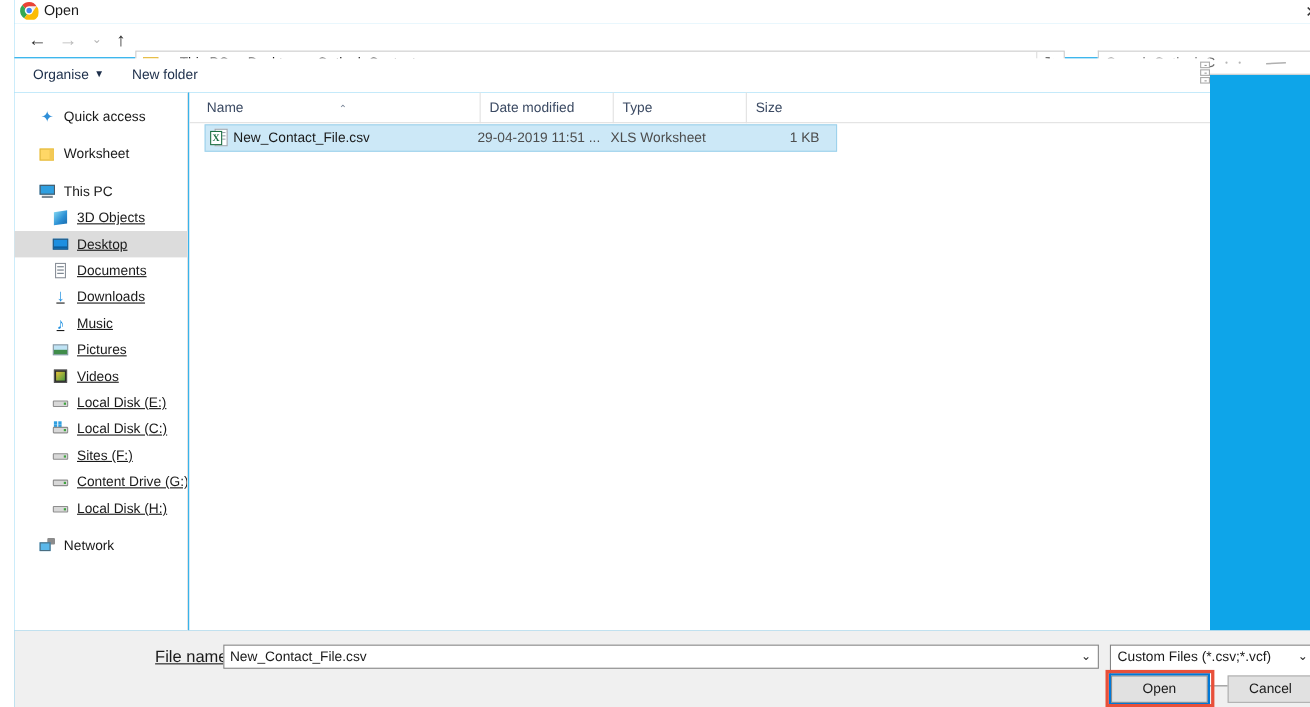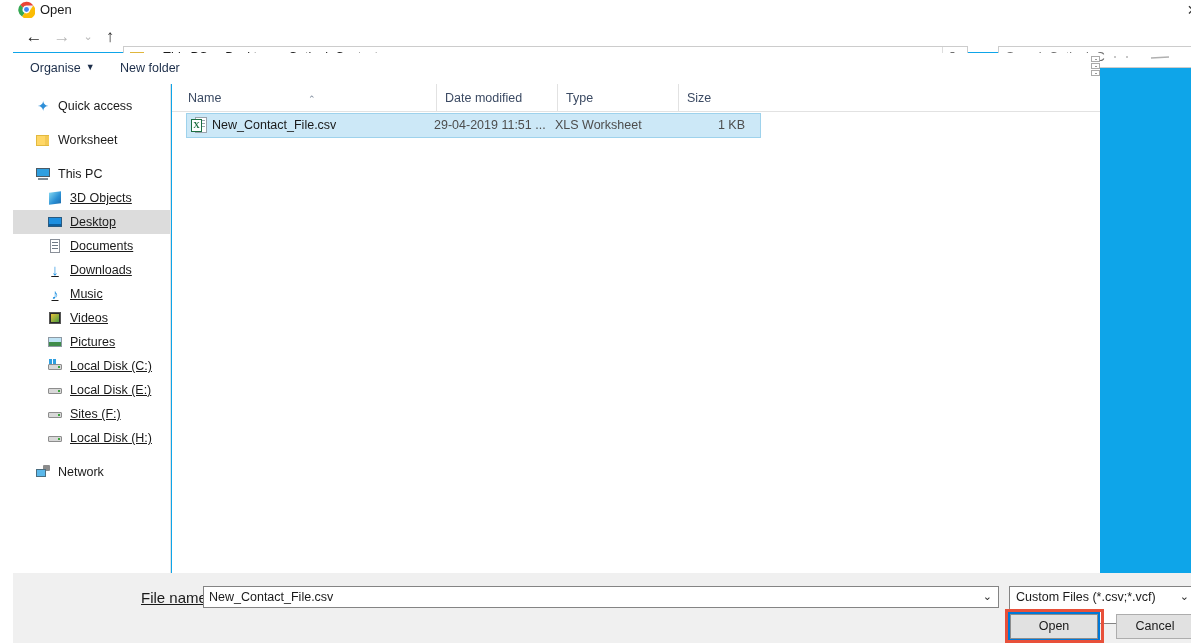--- a/index.html
+++ b/index.html
@@ -530,33 +530,41 @@
       <div class="si-ico ic-dl">↓</div>
       <span>Downloads</span>
     </div>
 
     <div class="side-item lvl1">
       <div class="si-ico ic-music">♪</div>
       <span>Music</span>
     </div>
 
     <div class="side-item lvl1">
+      <div class="si-ico ic-pic">
+          <div class="fr"></div>
+          <div class="hill"></div>
+        </div>
+      <span>Pictures</span>
+    </div>
+
+    <div class="side-item lvl1">
       <div class="si-ico ic-vid">
           <div class="fr"></div>
           <div class="inner"></div>
         </div>
       <span>Videos</span>
     </div>
 
     <div class="side-item lvl1">
-      <div class="si-ico ic-pic">
-          <div class="fr"></div>
-          <div class="hill"></div>
-        </div>
-      <span>Pictures</span>
+      <div class="si-ico ic-drive">
+          <div class="body"></div>
+          <div class="led"></div>
+        </div>
+      <span>Local Disk (E:)</span>
     </div>
 
     <div class="side-item lvl1">
       <div class="si-ico ic-drive">
         <div class="win">
             <s style="left:0;top:0"></s>
             <s style="left:4px;top:0"></s>
             <s style="left:0;top:3px"></s>
             <s style="left:4px;top:3px"></s>
           </div>
@@ -564,31 +572,30 @@
           <div class="led"></div>
       </div>
       <span>Local Disk (C:)</span>
     </div>
 
     <div class="side-item lvl1">
       <div class="si-ico ic-drive">
           <div class="body"></div>
           <div class="led"></div>
         </div>
-      <span>Local Disk (E:)</span>
+      <span>Sites (F:)</span>
     </div>
 
     <div class="side-item lvl1">
       <div class="si-ico ic-drive">
           <div class="body"></div>
           <div class="led"></div>
         </div>
-      <span>Sites (F:)</span>
-    </div>
-
+      <span>Content Drive (G:)</span>
+    </div>
 
     <div class="side-item lvl1">
       <div class="si-ico ic-drive">
           <div class="body"></div>
           <div class="led"></div>
         </div>
       <span>Local Disk (H:)</span>
     </div>
     <div class="side-gap"></div>
 

